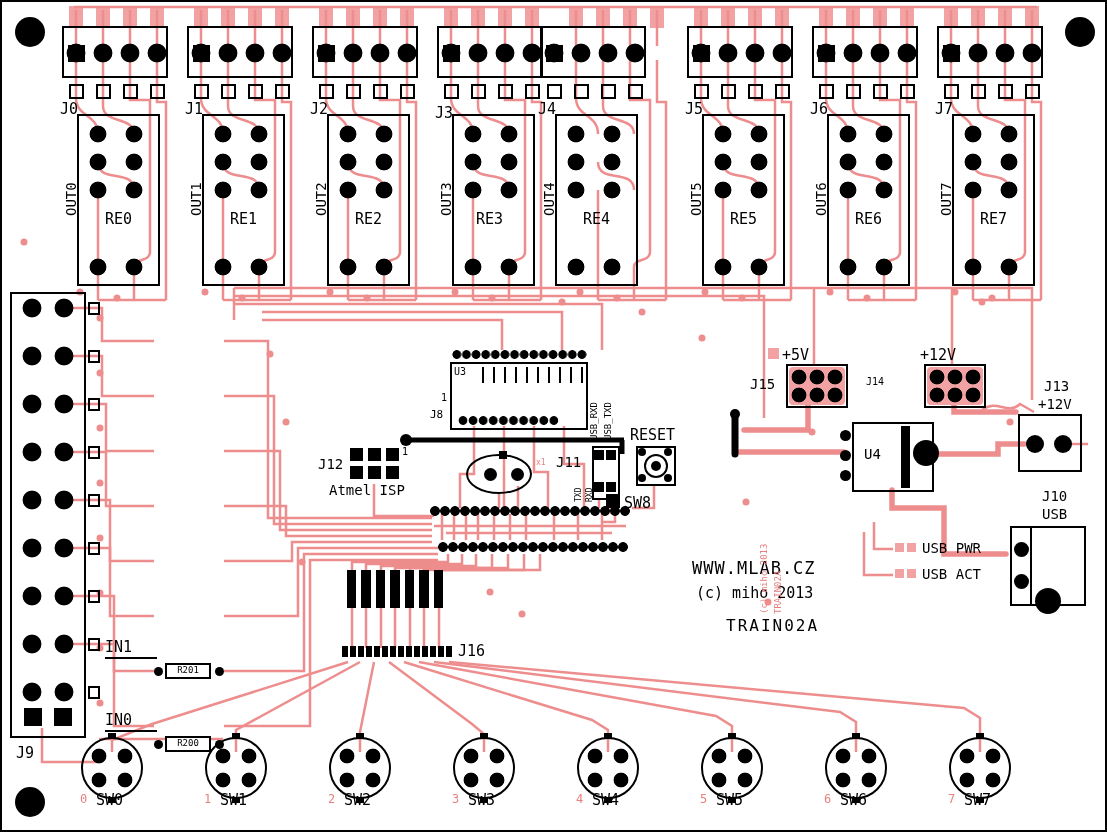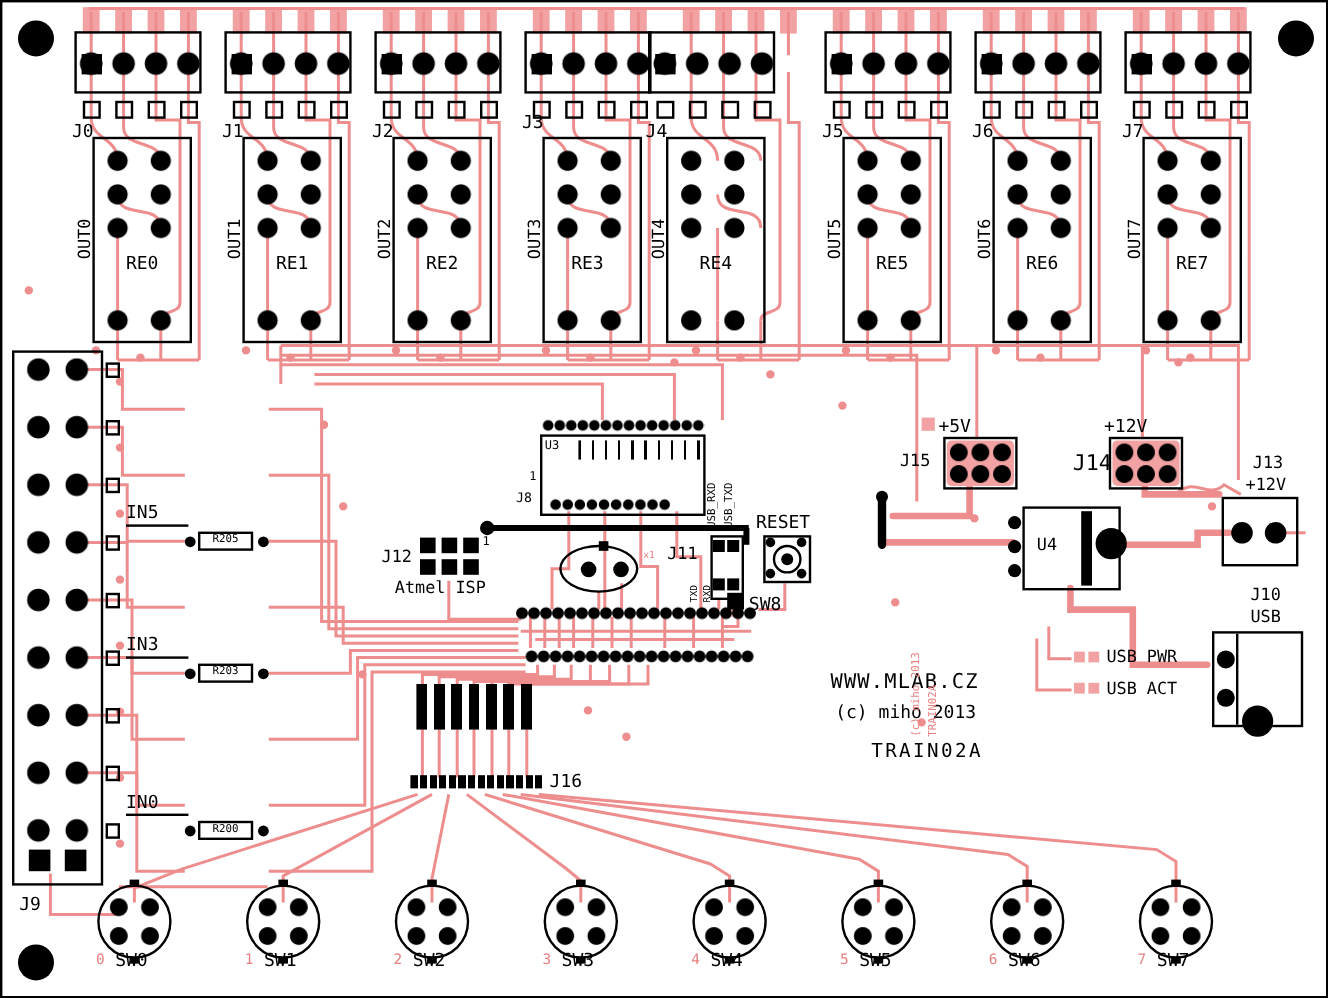--- a/index.html
+++ b/index.html
@@ -269,21 +269,21 @@
   <div class="lbl" style="left:724px;top:614px;font-size:16px;letter-spacing:2px">TRAIN02A</div>
   <span class="lbl vert plbl" style="left:757px;top:612px;font-size:9px">(c) miho 2013</span>
   <span class="lbl vert plbl" style="left:771px;top:612px;font-size:9px">TRAIN02A</span>
 
   <div class="lbl" style="left:780px;top:344px">+5V</div>
   <div class="lbl" style="left:748px;top:374px;font-size:14px">J15</div>
   <div class="box" style="left:784px;top:362px;width:62px;height:44px"></div>
   <div class="dots" style="left:788px;top:366px;width:54px;height:36px;--dx:9px;--dy:9px;--r:7px;--sx:18px;--sy:18px"></div>
 
   <div class="lbl" style="left:918px;top:344px">+12V</div>
-  <div class="lbl" style="left:892px;top:374px;font-size:18px">J14</div>
+  <div class="lbl" style="left:864px;top:374px;font-size:10px">J14</div>
   <div class="box" style="left:922px;top:362px;width:62px;height:44px"></div>
   <div class="dots" style="left:926px;top:366px;width:54px;height:36px;--dx:9px;--dy:9px;--r:7px;--sx:18px;--sy:18px"></div>
 
   <div class="lbl" style="left:1042px;top:376px;font-size:14px">J13</div>
   <div class="lbl" style="left:1036px;top:394px;font-size:14px">+12V</div>
   <div class="box" style="left:1016px;top:412px;width:64px;height:58px"></div>
   <div class="dot d18" style="left:1024px;top:433px"></div>
   <div class="dot d18" style="left:1052px;top:433px"></div>
 
   <div class="box" style="left:850px;top:420px;width:82px;height:70px"></div>
@@ -351,21 +351,21 @@
       <span class="lbl vert" style="left:3px;top:214px;font-size:14px">OUT2</span>
     </div>
     <div class="rmod" style="left: 433px;">
       <div class="box" style="left:2px;top:24px;width:106px;height:52px"></div>
       <div class="dots" style="left:2px;top:27px;width:108px;height:48px;--dx:14px;--dy:24px;--r:9px;--sx:27px;--sy:48px"></div>
       <div class="sq" style="left:8px;top:43px;width:17px;height:17px"></div>
       <div class="box g" style="left:9px;top:82px"></div>
       <div class="box g" style="left:36px;top:82px"></div>
       <div class="box g" style="left:63px;top:82px"></div>
       <div class="box g" style="left:90px;top:82px"></div>
-      <div class="lbl" style="left:0;top:91px">J3</div>
+      <div class="lbl" style="left:0;top:102px">J3</div>
       <div class="box" style="left:17px;top:112px;width:83px;height:172px"></div>
       <div class="dots" style="left:28px;top:120px;width:72px;height:84px;--dx:10px;--dy:12px;--r:8px;--sx:36px;--sy:28px"></div>
       <div class="dots" style="left:28px;top:250px;width:72px;height:30px;--dx:10px;--dy:15px;--r:8px;--sx:36px;--sy:30px"></div>
       <div class="lbl" style="left:17px;top:208px;width:75px;text-align:center">RE3</div>
       <span class="lbl vert" style="left:3px;top:214px;font-size:14px">OUT3</span>
     </div>
     <div class="rmod" style="left: 536px;">
       <div class="box" style="left:2px;top:24px;width:106px;height:52px"></div>
       <div class="dots" style="left:2px;top:27px;width:108px;height:48px;--dx:14px;--dy:24px;--r:9px;--sx:27px;--sy:48px"></div>
       <div class="sq" style="left:8px;top:43px;width:17px;height:17px"></div>
@@ -418,37 +418,29 @@
       <div class="box g" style="left:36px;top:82px"></div>
       <div class="box g" style="left:63px;top:82px"></div>
       <div class="box g" style="left:90px;top:82px"></div>
       <div class="lbl" style="left:0;top:98px">J7</div>
       <div class="box" style="left:17px;top:112px;width:83px;height:172px"></div>
       <div class="dots" style="left:28px;top:120px;width:72px;height:84px;--dx:10px;--dy:12px;--r:8px;--sx:36px;--sy:28px"></div>
       <div class="dots" style="left:28px;top:250px;width:72px;height:30px;--dx:10px;--dy:15px;--r:8px;--sx:36px;--sy:30px"></div>
       <div class="lbl" style="left:17px;top:208px;width:83px;text-align:center">RE7</div>
       <span class="lbl vert" style="left:3px;top:214px;font-size:14px">OUT7</span>
     </div>
-    <div class="input-row" style="top: 410px;">
-      <div class="lbl inlbl">IN5</div>
+    <div class="input-row" style="top: 630px;">
+      <div class="lbl inlbl">IN1</div>
       <div class="dot d9" style="left:152px;top:35px"></div>
       <div class="dot d9" style="left:213px;top:35px"></div>
       <div class="res">
-        <span>R205</span>
+        <span>R201</span>
       </div>
     </div>
-    <div class="input-row" style="top: 520px;">
-      <div class="lbl inlbl">IN3</div>
-      <div class="dot d9" style="left:152px;top:35px"></div>
-      <div class="dot d9" style="left:213px;top:35px"></div>
-      <div class="res">
-        <span>R203</span>
-      </div>
-    </div>
-    <div class="input-row" style="top: 651px;">
+    <div class="input-row" style="top: 703px;">
       <div class="lbl inlbl">IN0</div>
       <div class="dot d9" style="left:152px;top:35px"></div>
       <div class="dot d9" style="left:213px;top:35px"></div>
       <div class="res">
         <span>R200</span>
       </div>
     </div>
     <div class="swmod" style="left: 70px;">
       <div class="box circ" style="left:9px;top:7px;width:62px;height:62px"></div>
       <div class="sq" style="left:36px;top:3px;width:8px;height:6px"></div>

